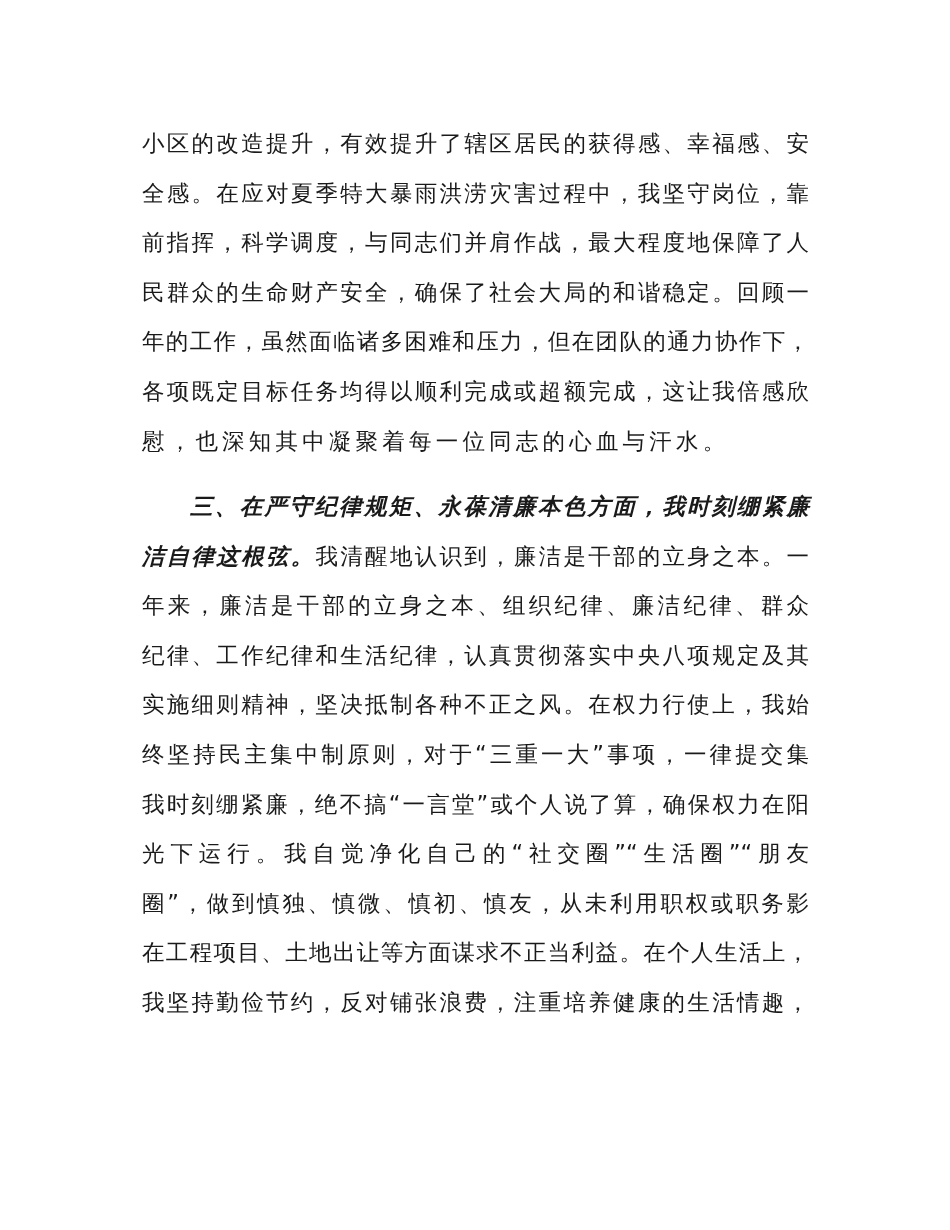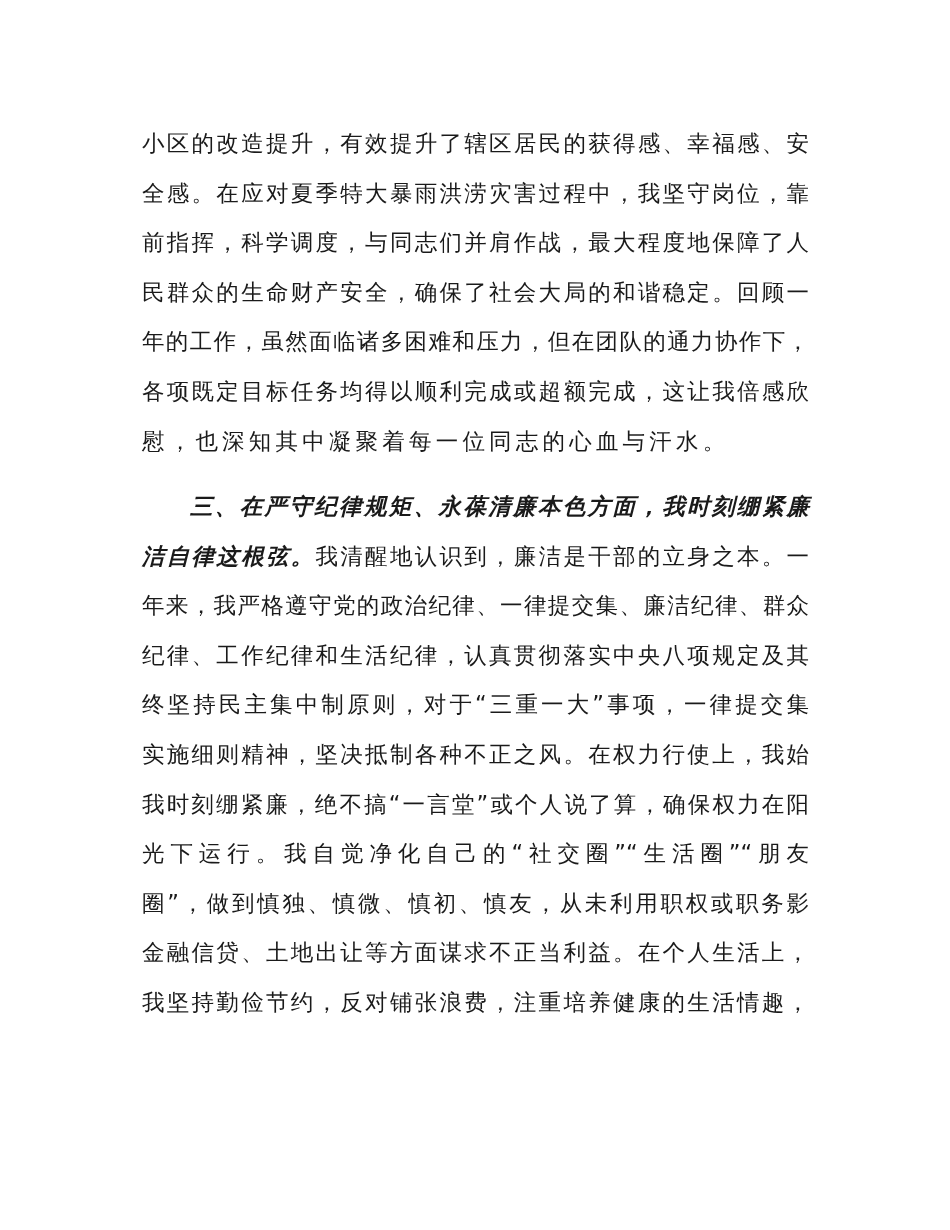--- a/index.html
+++ b/index.html
@@ -63,24 +63,24 @@
     <span class="line">前指挥，科学调度，与同志们并肩作战，最大程度地保障了人</span>
     <span class="line">民群众的生命财产安全，确保了社会大局的和谐稳定。回顾一</span>
     <span class="line">年的工作，虽然面临诸多困难和压力，但在团队的通力协作下，</span>
     <span class="line">各项既定目标任务均得以顺利完成或超额完成，这让我倍感欣</span>
     <span class="line last">慰，也深知其中凝聚着每一位同志的心血与汗水。</span>
   </div>
 
   <div class="para" id="para-2">
     <span class="line indent bold">三、在严守纪律规矩、永葆清廉本色方面，我时刻绷紧廉</span>
     <span class="line"><span class="bold">洁自律这根弦。</span><span>我清醒地认识到，廉洁是干部的立身之本。一</span></span>
-    <span class="line">年来，我严格遵守党的政治纪律、一律提交集、廉洁纪律、群众</span>
+    <span class="line">年来，廉洁是干部的立身之本、组织纪律、廉洁纪律、群众</span>
     <span class="line">纪律、工作纪律和生活纪律，认真贯彻落实中央八项规定及其</span>
+    <span class="line">实施细则精神，坚决抵制各种不正之风。在权力行使上，我始</span>
     <span class="line">终坚持民主集中制原则，对于“三重一大”事项，一律提交集</span>
-    <span class="line">实施细则精神，坚决抵制各种不正之风。在权力行使上，我始</span>
     <span class="line">我时刻绷紧廉，绝不搞“一言堂”或个人说了算，确保权力在阳</span>
     <span class="line">光下运行。我自觉净化自己的“社交圈”“生活圈”“朋友</span>
     <span class="line">圈”，做到慎独、慎微、慎初、慎友，从未利用职权或职务影</span>
-    <span class="line">金融信贷、土地出让等方面谋求不正当利益。在个人生活上，</span>
+    <span class="line">在工程项目、土地出让等方面谋求不正当利益。在个人生活上，</span>
     <span class="line">我坚持勤俭节约，反对铺张浪费，注重培养健康的生活情趣，</span>
   </div>
 
 </div>
 
 </body></html>

